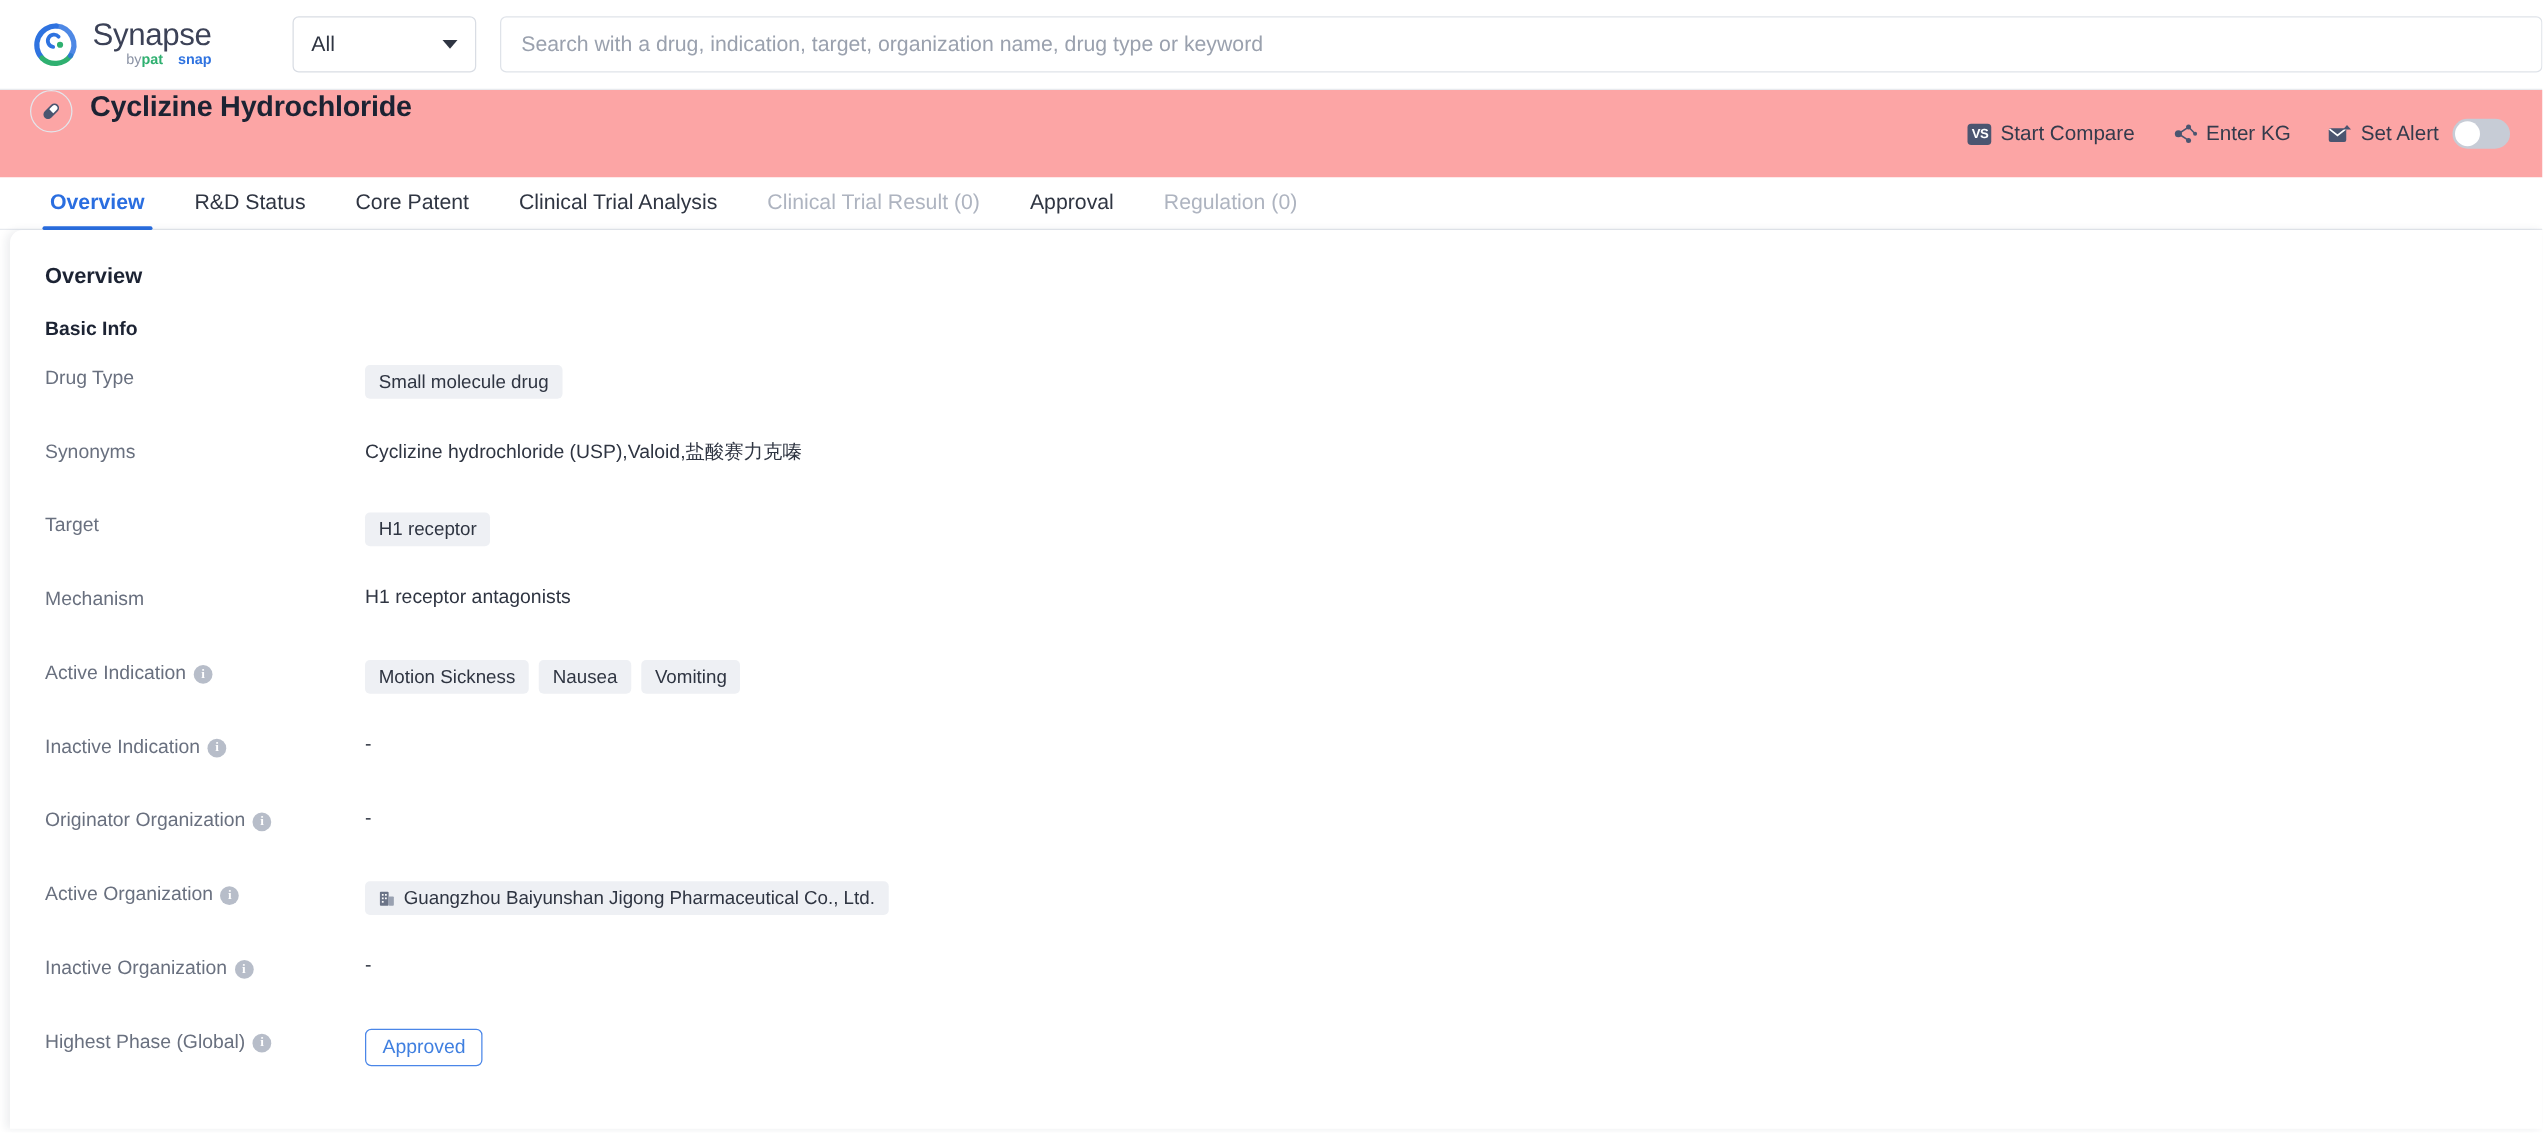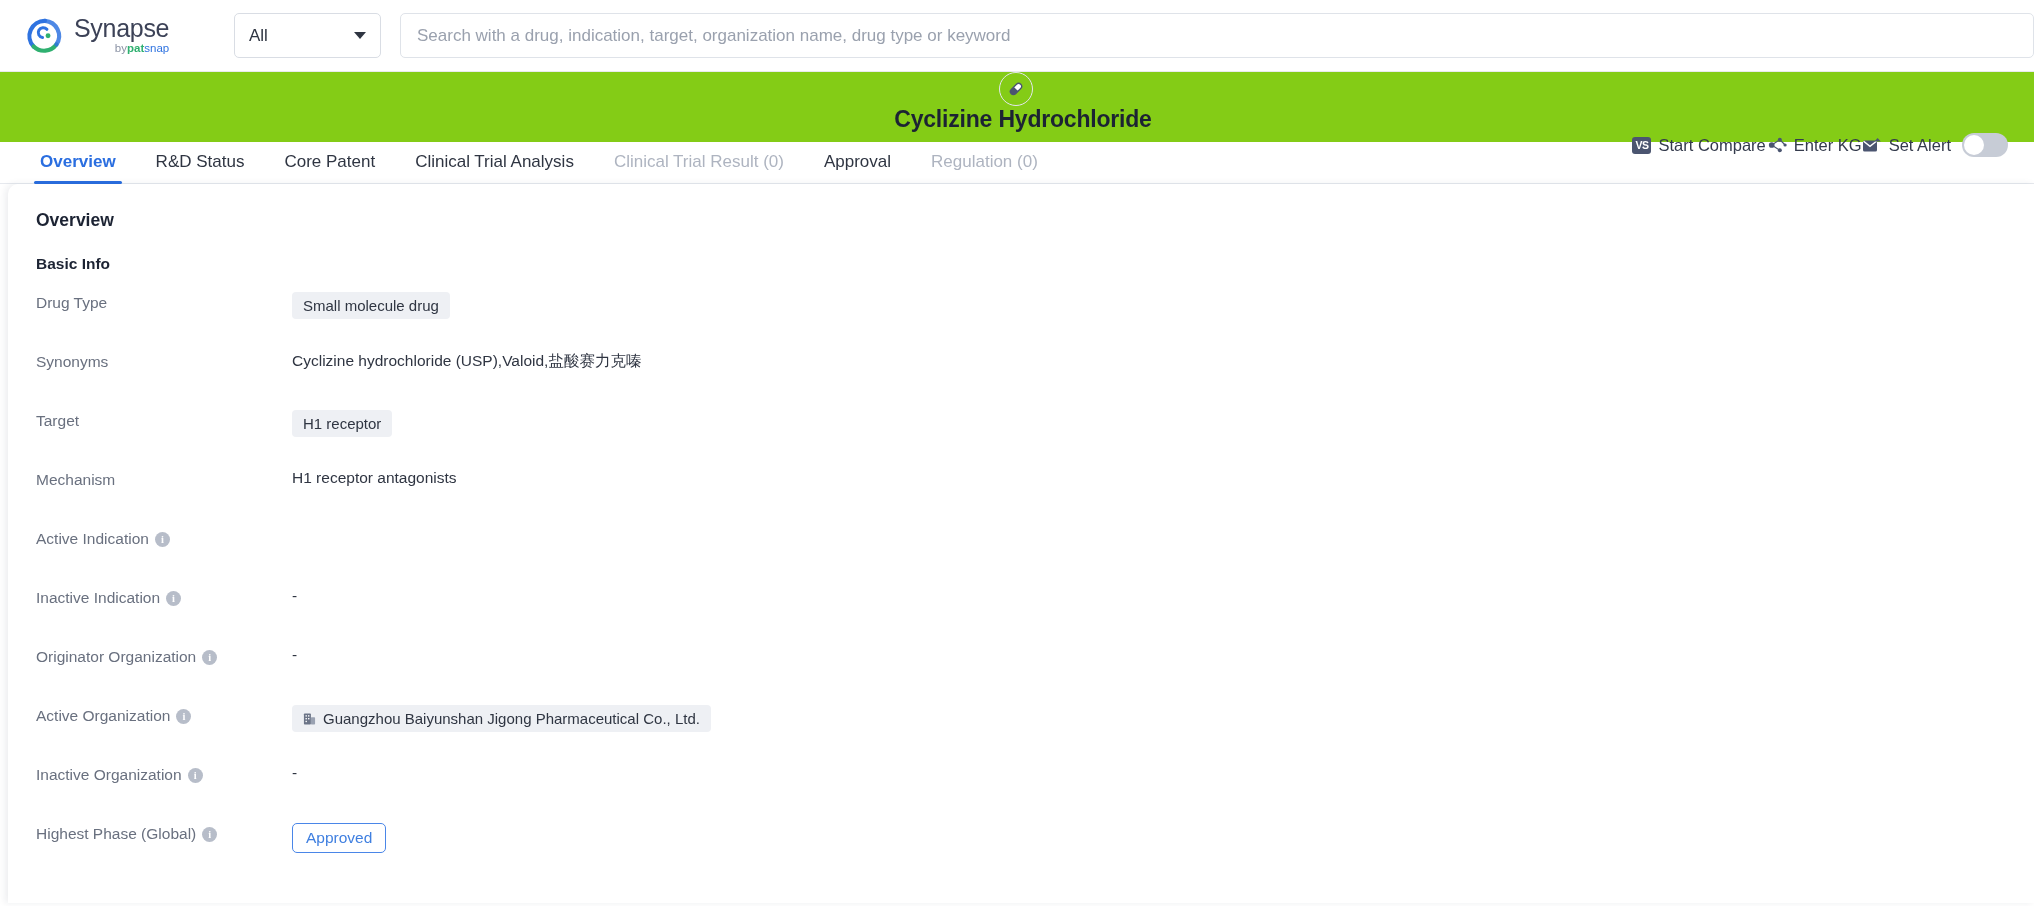--- a/index.html
+++ b/index.html
@@ -32,21 +32,21 @@
   }
   .logo-sub {
     display: block;
     font-size: 11.5px;
     margin-top: 2px;
     text-align: right;
     white-space: nowrap;
   }
   .logo-sub .by { color: #8b93a5; }
   .logo-sub .pat { color: #2fb070; font-weight: 700; }
-  .logo-sub .snap { color: #2f73e0; font-weight: 400; }
+  .logo-sub .snap { color: #2f73e0; font-weight: 700; padding-left: 12px; }
 
   .scope-select {
     width: 147px;
     height: 45px;
     margin-left: 36px;
     border: 1px solid #d9dde4;
     border-radius: 5px;
     display: flex;
     align-items: center;
     padding: 0 14px;
@@ -83,43 +83,42 @@
     font-family: Liberation Sans, sans-serif;
     color: #c2410c;
     background: transparent;
   }
   .search-box input::placeholder { color: #9aa1ae; }
 
   
   .drug-header {
     height: 70px;
     display: flex;
-    align-items: center;
     padding: 0 26px 0 24px;
-    background: #84cc16;
-    flex-direction: column;
+    background: #fca5a5;
   }
   .pill-badge {
     width: 34px; height: 34px;
     border-radius: 50%;
     border: 1px solid #e3e6ec;
     display: flex; align-items: center; justify-content: center;
     flex: 0 0 34px;
   }
   .drug-title {
     margin-left: 14px;
     font-size: 23px;
     font-weight: 700;
     color: #1c2333;
     letter-spacing: -0.2px;
   }
   .header-actions {
     margin-left: auto;
     display: flex;
     align-items: center;
+    gap: 29px;
   }
   .action {
     display: flex;
     align-items: center;
     gap: 7px;
     cursor: pointer;
     font-size: 16.5px;
     color: #343b4c;
     white-space: nowrap;
   }
@@ -395,20 +394,25 @@
           </div>
           <div class="row-value">
             <span class="plain-val">H1 receptor antagonists</span>
           </div>
         </div>
         <div class="row">
           <div class="row-label">
             <span>Active Indication</span>
             <span class="info-i">i</span>
           </div>
+          <div class="row-value">
+            <span class="chip">Motion Sickness</span>
+            <span class="chip">Nausea</span>
+            <span class="chip">Vomiting</span>
+          </div>
         </div>
         <div class="row">
           <div class="row-label">
             <span>Inactive Indication</span>
             <span class="info-i">i</span>
           </div>
           <div class="row-value">
             <span class="dash">-</span>
           </div>
         </div>

